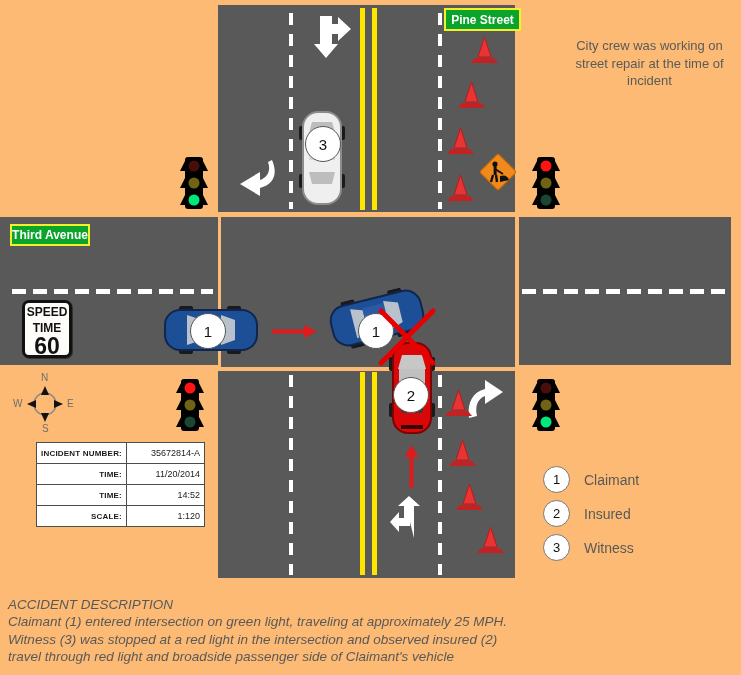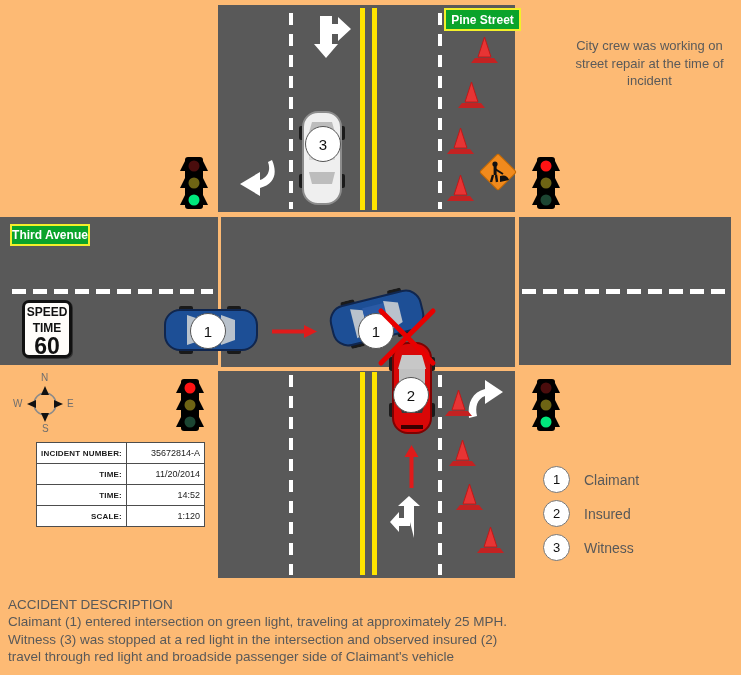--- a/index.html
+++ b/index.html
@@ -28,21 +28,21 @@
         background:#fff;z-index:6;margin-left:12px;}
   table.incident td{border:1px solid #4d4d4d;height:20px;padding:0 4px;}
   td.ilabel{width:80px;text-align:right;font-weight:bold;font-size:8px;color:#1a1a1a;
         letter-spacing:.2px;white-space:nowrap;}
   td.ivalue{width:81px;text-align:right;font-size:9px;color:#222;white-space:nowrap;}
   .legend{position:absolute;left:543px;top:466px;z-index:6;}
   .legend-item{display:flex;align-items:center;margin-bottom:7px;}
   .legend-circle{width:25px;height:25px;border-radius:50%;border:1px solid #777;background:#fff;
         color:#111;font-size:13px;display:flex;align-items:center;justify-content:center;}
   .legend-label{margin-left:14px;font-size:14px;color:#595959;}
-  .desc{position:absolute;left:8px;top:596px;color:#595959;font-size:13.5px;line-height:1.28;z-index:6;}
+  .desc{position:absolute;left:8px;top:596px;color:#595959;font-size:13.5px;line-height:1.28;z-index:6;font-style:italic;}
   .compass-letter{position:absolute;color:#6e6e6e;font-size:10px;}
   svg{display:block;}
 </style>
 </head>
 <body>
 
 <div id="canvas">
 
   <div class="road" style="left:218px;top:5px;width:297px;height:207px;">
     <div class="vdash" style="left:71px;top:8px;height:196px;"></div>

